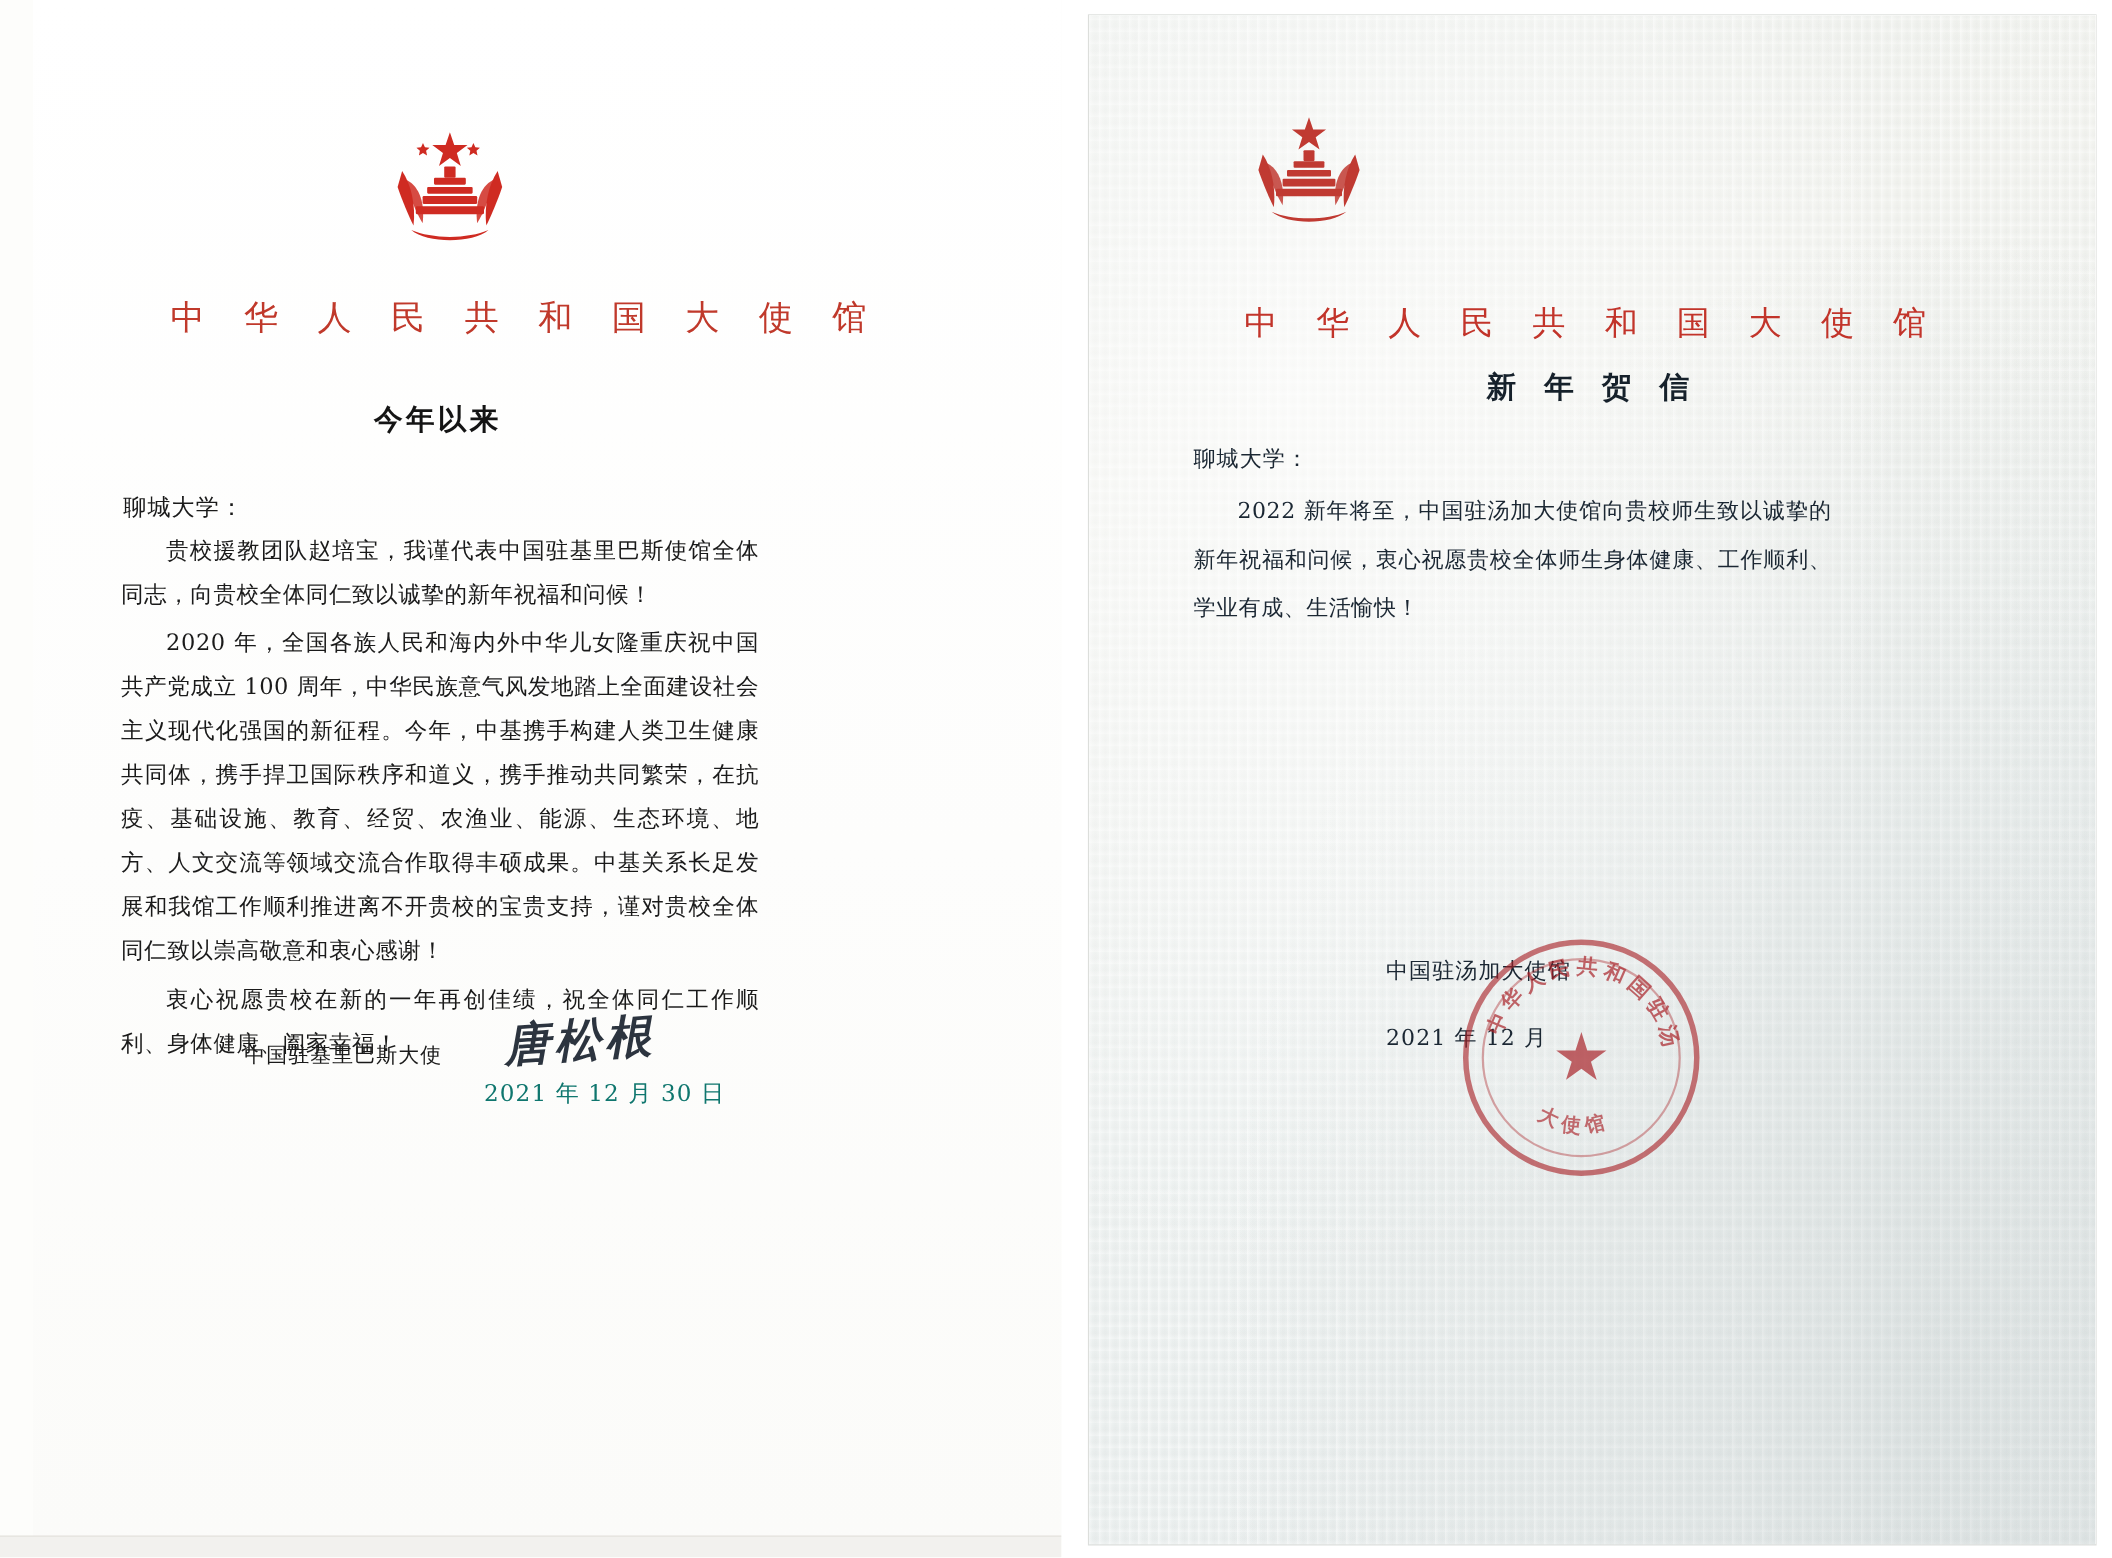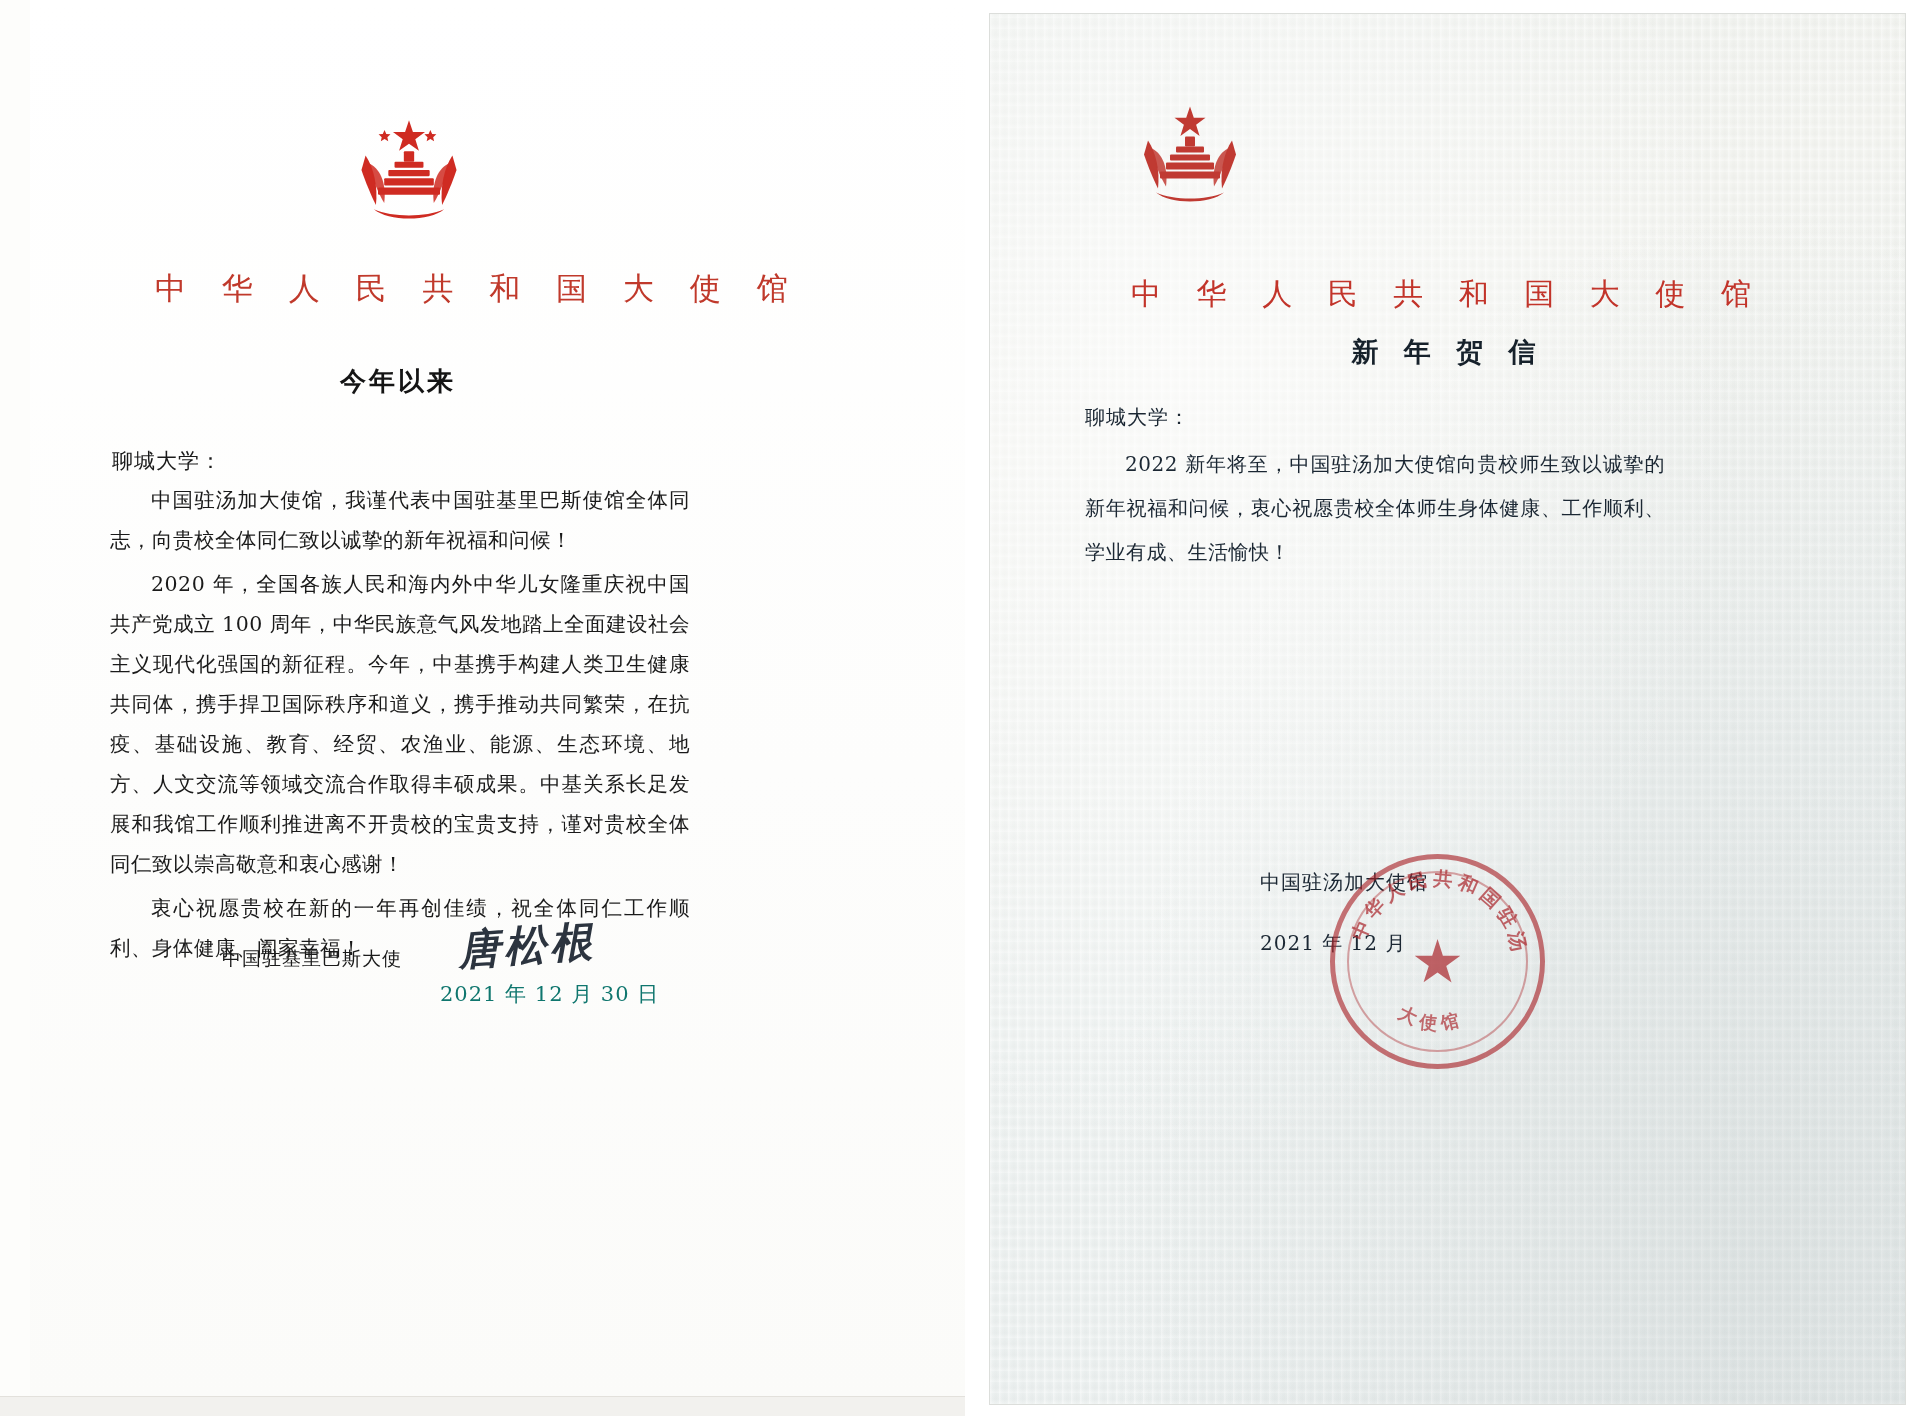--- a/index.html
+++ b/index.html
@@ -189,21 +189,21 @@
       </svg>
     </div>
 
     <div class="embassy-title" style="left:155px; top:268px; font-size:31px; letter-spacing:13px;">中 华 人 民 共 和 国 大 使 馆</div>
 
     <div class="doc-title" style="left:340px; top:364px; font-size:26px; letter-spacing:3px; color:#141414;">今年以来</div>
 
     <div class="salutation" style="left:112px; top:447px; font-size:21px; color:#1a1a1a; letter-spacing:1px;">聊城大学：</div>
 
     <div class="body-text" style="left:110px; top:480px; width:580px; font-size:20.5px; line-height:40px; color:#1a1a1a; letter-spacing:0.5px;">
-      <p>中国驻汤加大使馆，我谨代表中国驻基里巴斯使馆全体同志，向贵校全体同仁致以诚挚的新年祝福和问候！</p>
+      <p>贵校援教团队赵培宝，我谨代表中国驻基里巴斯使馆全体同志，向贵校全体同仁致以诚挚的新年祝福和问候！</p>
       <p>2020 年，全国各族人民和海内外中华儿女隆重庆祝中国共产党成立 100 周年，中华民族意气风发地踏上全面建设社会主义现代化强国的新征程。今年，中基携手构建人类卫生健康共同体，携手捍卫国际秩序和道义，携手推动共同繁荣，在抗疫、基础设施、教育、经贸、农渔业、能源、生态环境、地方、人文交流等领域交流合作取得丰硕成果。中基关系长足发展和我馆工作顺利推进离不开贵校的宝贵支持，谨对贵校全体同仁致以崇高敬意和衷心感谢！</p>
       <p>衷心祝愿贵校在新的一年再创佳绩，祝全体同仁工作顺利、身体健康、阖家幸福！</p>
     </div>
 
     <div class="signer" style="left:222px; top:946px; font-size:19px; color:#1a1a1a; letter-spacing:1px;">中国驻基里巴斯大使</div>
 
     <div class="handsign" style="left:458px; top:918px; font-size:42px;">唐松根</div>
 
     <div class="sigdate" style="left:440px; top:980px; font-size:21px; color:#0f766e; letter-spacing:1px;">2021 年 12 月 30 日</div>
 

